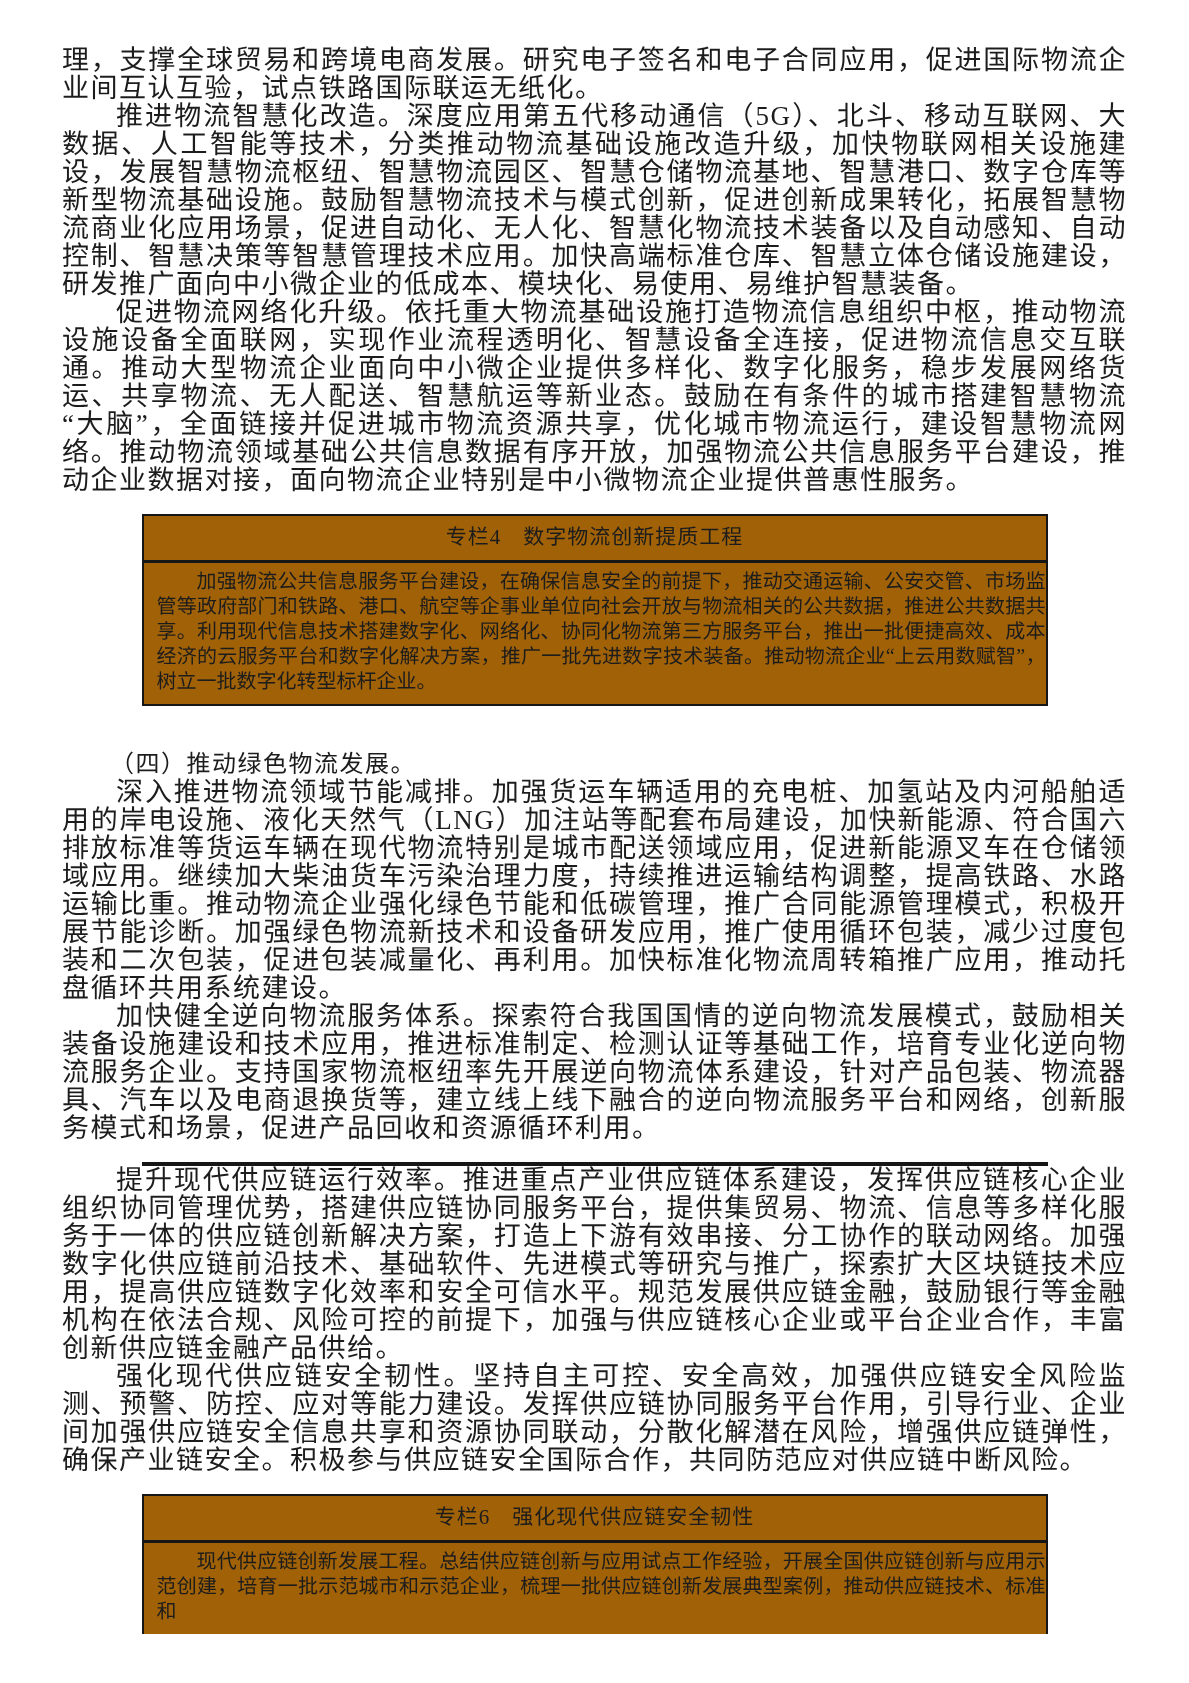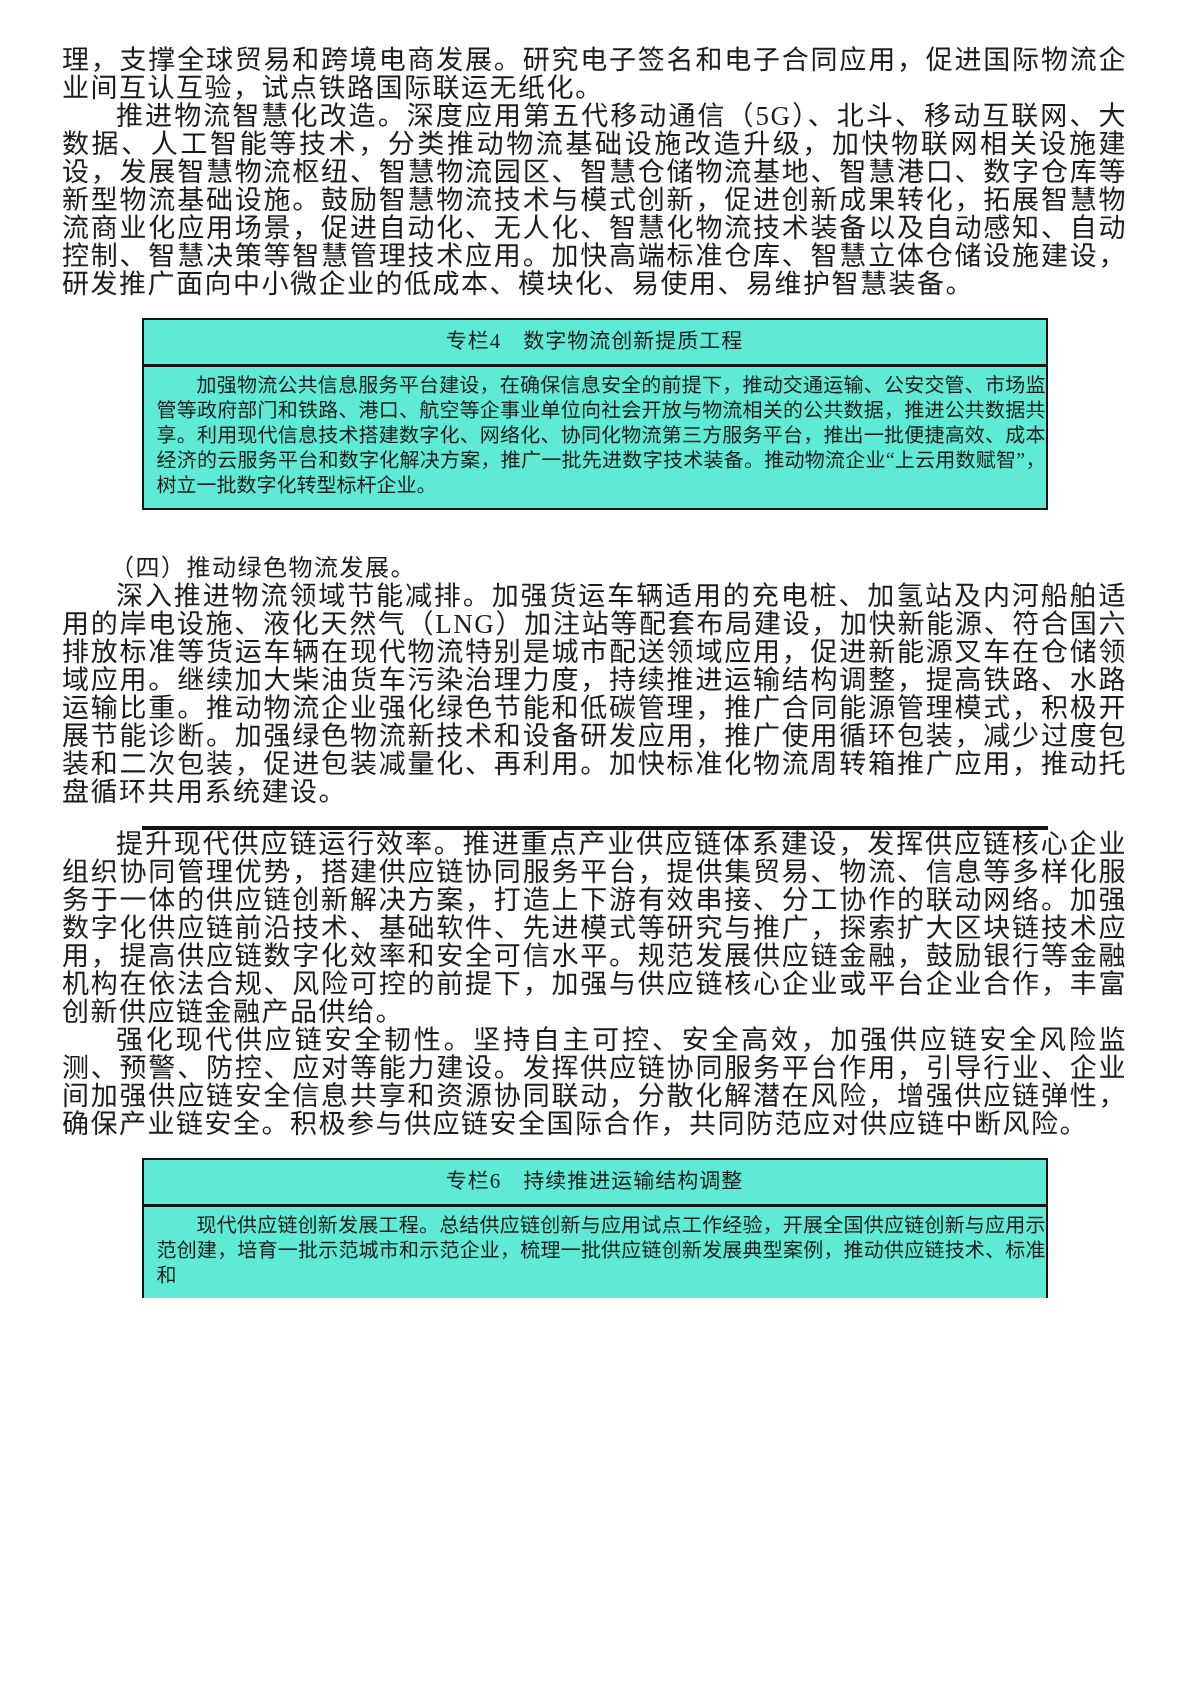--- a/index.html
+++ b/index.html
@@ -37,21 +37,21 @@
     line-height: 28px;
     letter-spacing: 1.5px;
     text-indent: 2em;
     font-weight: normal;
   }
   .callout {
     width: 906px;
     margin: 20px auto 0 auto;
     border: 2px solid #161616;
     box-sizing: border-box;
-    background: #5eead4;
+    background: #a16207;
   }
   .callout.cutoff {
     border-bottom: none;
   }
   .callout-header {
     text-align: center;
     font-size: 21px;
     line-height: 26px;
     padding: 8px 0 10px 0;
     border-bottom: 3px solid #161616;
@@ -72,39 +72,41 @@
 </style>
 </head>
 <body>
 
 <div class="page">
 
   <p class="body-text no-indent">理，支撑全球贸易和跨境电商发展。研究电子签名和电子合同应用，促进国际物流企业间互认互验，试点铁路国际联运无纸化。</p>
 
   <p class="body-text">推进物流智慧化改造。深度应用第五代移动通信（5G）、北斗、移动互联网、大数据、人工智能等技术，分类推动物流基础设施改造升级，加快物联网相关设施建设，发展智慧物流枢纽、智慧物流园区、智慧仓储物流基地、智慧港口、数字仓库等新型物流基础设施。鼓励智慧物流技术与模式创新，促进创新成果转化，拓展智慧物流商业化应用场景，促进自动化、无人化、智慧化物流技术装备以及自动感知、自动控制、智慧决策等智慧管理技术应用。加快高端标准仓库、智慧立体仓储设施建设，研发推广面向中小微企业的低成本、模块化、易使用、易维护智慧装备。</p>
 
+  <p class="body-text">促进物流网络化升级。依托重大物流基础设施打造物流信息组织中枢，推动物流设施设备全面联网，实现作业流程透明化、智慧设备全连接，促进物流信息交互联通。推动大型物流企业面向中小微企业提供多样化、数字化服务，稳步发展网络货运、共享物流、无人配送、智慧航运等新业态。鼓励在有条件的城市搭建智慧物流“大脑”，全面链接并促进城市物流资源共享，优化城市物流运行，建设智慧物流网络。推动物流领域基础公共信息数据有序开放，加强物流公共信息服务平台建设，推动企业数据对接，面向物流企业特别是中小微物流企业提供普惠性服务。</p>
 
   <div class="callout">
     <div class="callout-header">专栏4　数字物流创新提质工程</div>
     <p class="callout-body">加强物流公共信息服务平台建设，在确保信息安全的前提下，推动交通运输、公安交管、市场监管等政府部门和铁路、港口、航空等企事业单位向社会开放与物流相关的公共数据，推进公共数据共享。利用现代信息技术搭建数字化、网络化、协同化物流第三方服务平台，推出一批便捷高效、成本经济的云服务平台和数字化解决方案，推广一批先进数字技术装备。推动物流企业“上云用数赋智”，树立一批数字化转型标杆企业。</p>
   </div>
 
   <p class="section-heading">（四）推动绿色物流发展。</p>
 
   <p class="body-text">深入推进物流领域节能减排。加强货运车辆适用的充电桩、加氢站及内河船舶适用的岸电设施、液化天然气（LNG）加注站等配套布局建设，加快新能源、符合国六排放标准等货运车辆在现代物流特别是城市配送领域应用，促进新能源叉车在仓储领域应用。继续加大柴油货车污染治理力度，持续推进运输结构调整，提高铁路、水路运输比重。推动物流企业强化绿色节能和低碳管理，推广合同能源管理模式，积极开展节能诊断。加强绿色物流新技术和设备研发应用，推广使用循环包装，减少过度包装和二次包装，促进包装减量化、再利用。加快标准化物流周转箱推广应用，推动托盘循环共用系统建设。</p>
 
+  <p class="body-text">加快健全逆向物流服务体系。探索符合我国国情的逆向物流发展模式，鼓励相关装备设施建设和技术应用，推进标准制定、检测认证等基础工作，培育专业化逆向物流服务企业。支持国家物流枢纽率先开展逆向物流体系建设，针对产品包装、物流器具、汽车以及电商退换货等，建立线上线下融合的逆向物流服务平台和网络，创新服务模式和场景，促进产品回收和资源循环利用。</p>
 
   <div class="callout">
   </div>
 
 
   <p class="body-text">提升现代供应链运行效率。推进重点产业供应链体系建设，发挥供应链核心企业组织协同管理优势，搭建供应链协同服务平台，提供集贸易、物流、信息等多样化服务于一体的供应链创新解决方案，打造上下游有效串接、分工协作的联动网络。加强数字化供应链前沿技术、基础软件、先进模式等研究与推广，探索扩大区块链技术应用，提高供应链数字化效率和安全可信水平。规范发展供应链金融，鼓励银行等金融机构在依法合规、风险可控的前提下，加强与供应链核心企业或平台企业合作，丰富创新供应链金融产品供给。</p>
 
   <p class="body-text">强化现代供应链安全韧性。坚持自主可控、安全高效，加强供应链安全风险监测、预警、防控、应对等能力建设。发挥供应链协同服务平台作用，引导行业、企业间加强供应链安全信息共享和资源协同联动，分散化解潜在风险，增强供应链弹性，确保产业链安全。积极参与供应链安全国际合作，共同防范应对供应链中断风险。</p>
 
   <div class="callout cutoff">
-    <div class="callout-header">专栏6　持续推进运输结构调整</div>
+    <div class="callout-header">专栏6　强化现代供应链安全韧性</div>
     <p class="callout-body">
       <span class="lead-strong">现代供应链创新发展工程。</span><span>总结供应链创新与应用试点工作经验，开展全国供应链创新与应用示范创建，培育一批示范城市和示范企业，梳理一批供应链创新发展典型案例，推动供应链技术、标准和</span>
     </p>
   </div>
 
 </div>
 
 </body></html>

